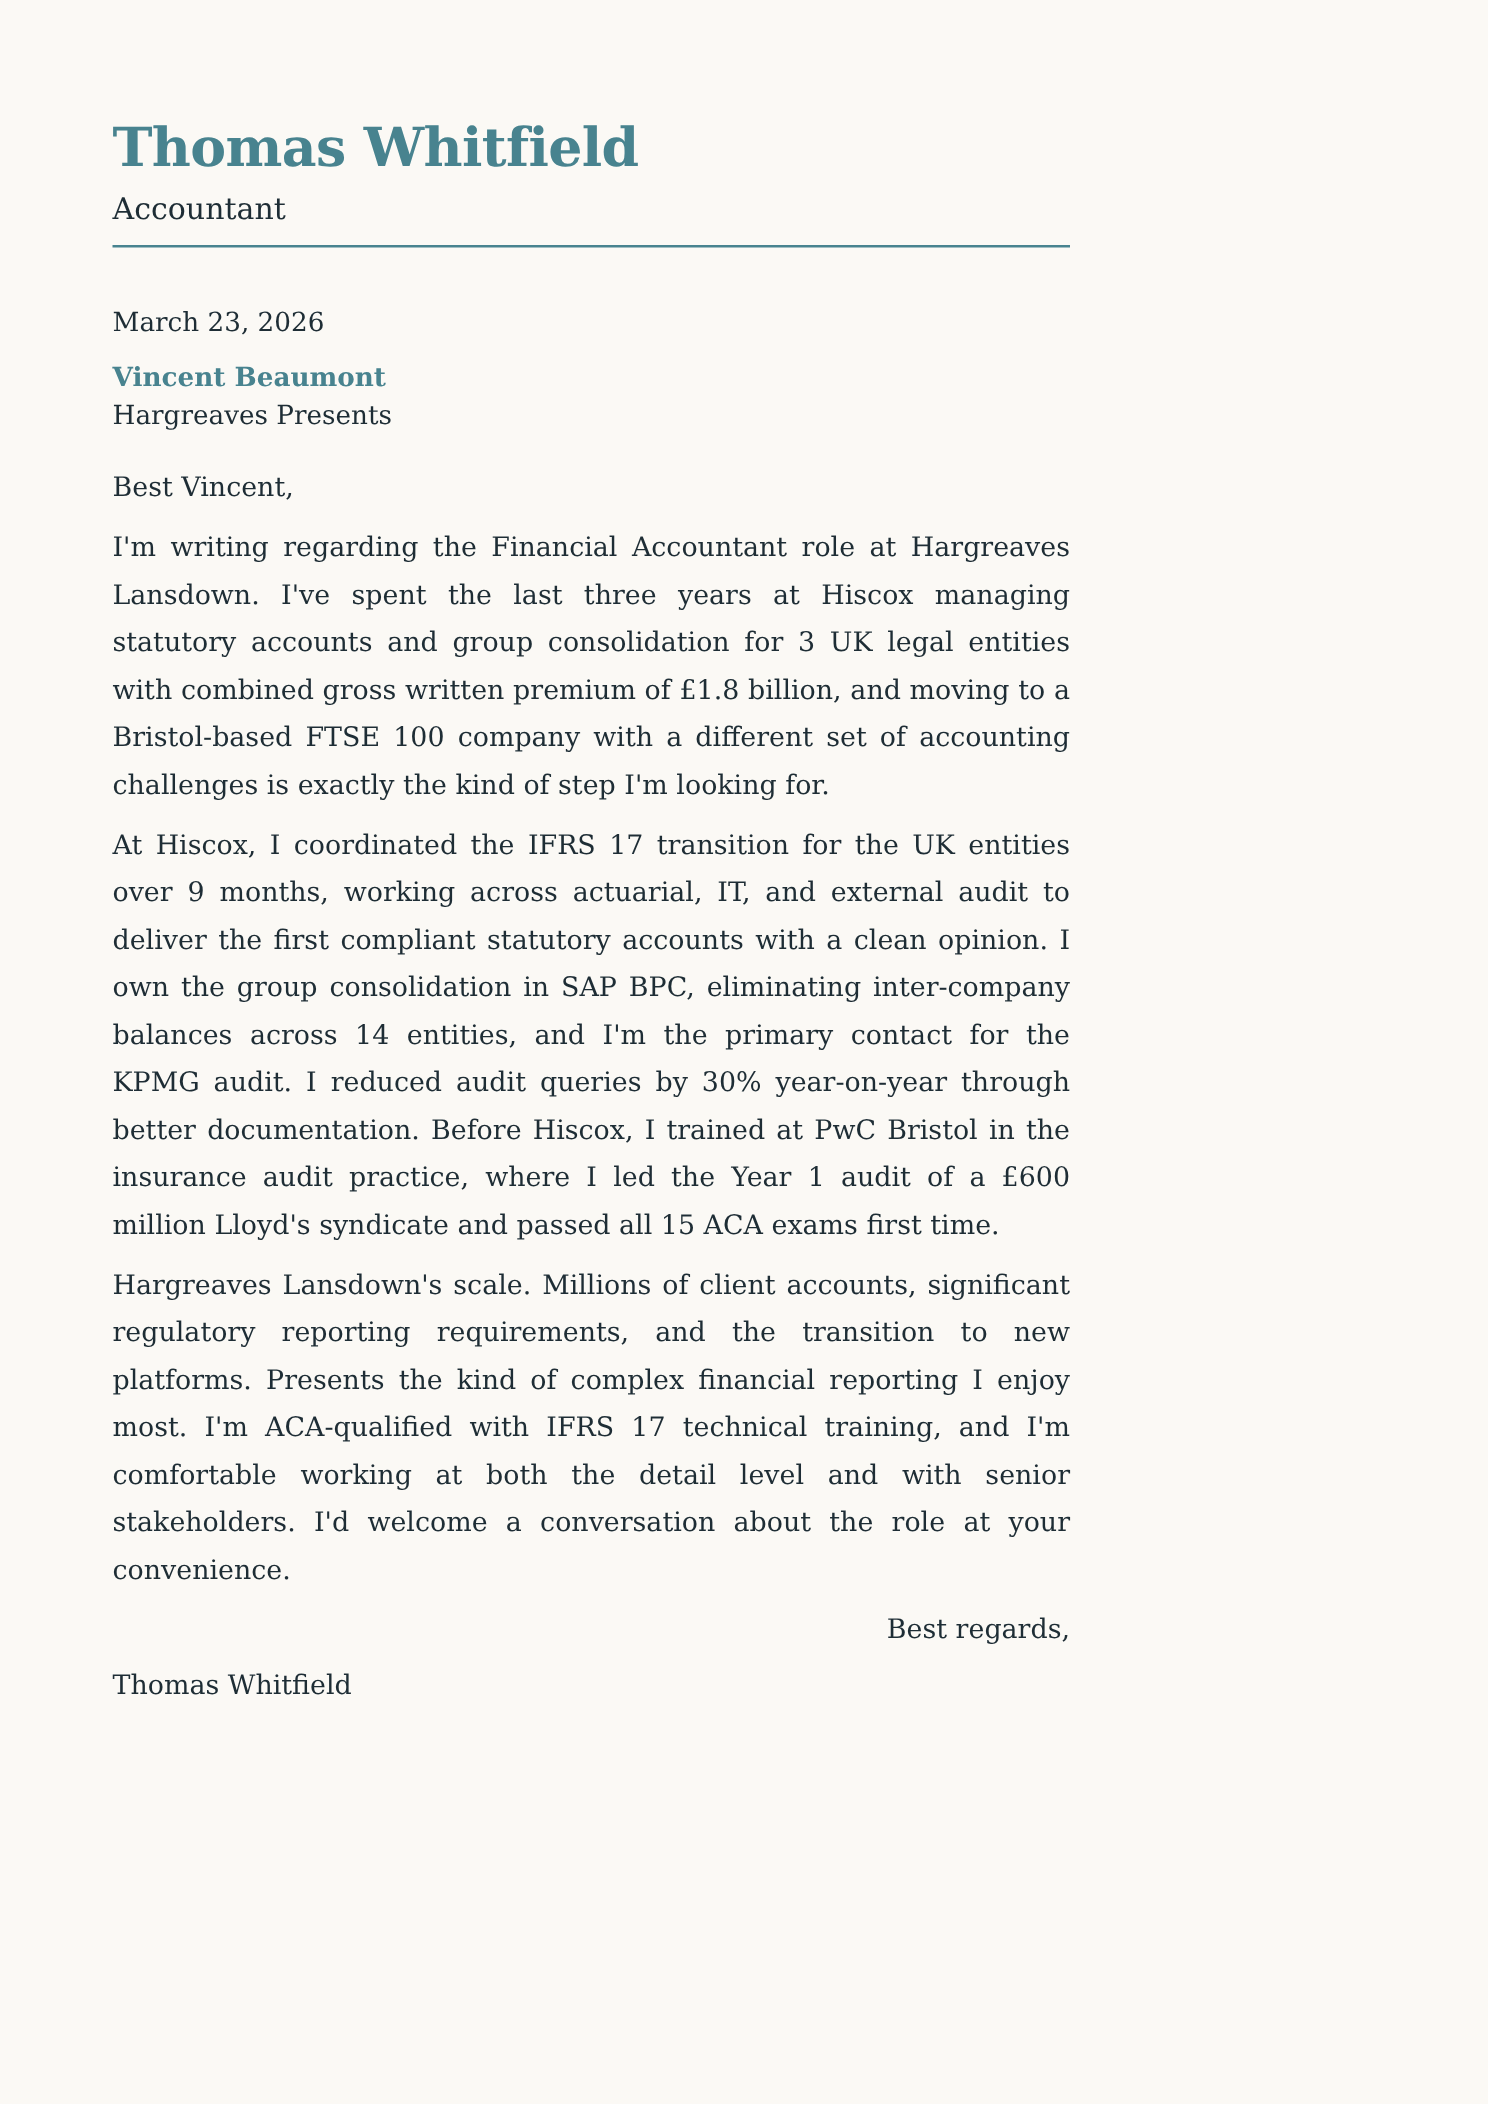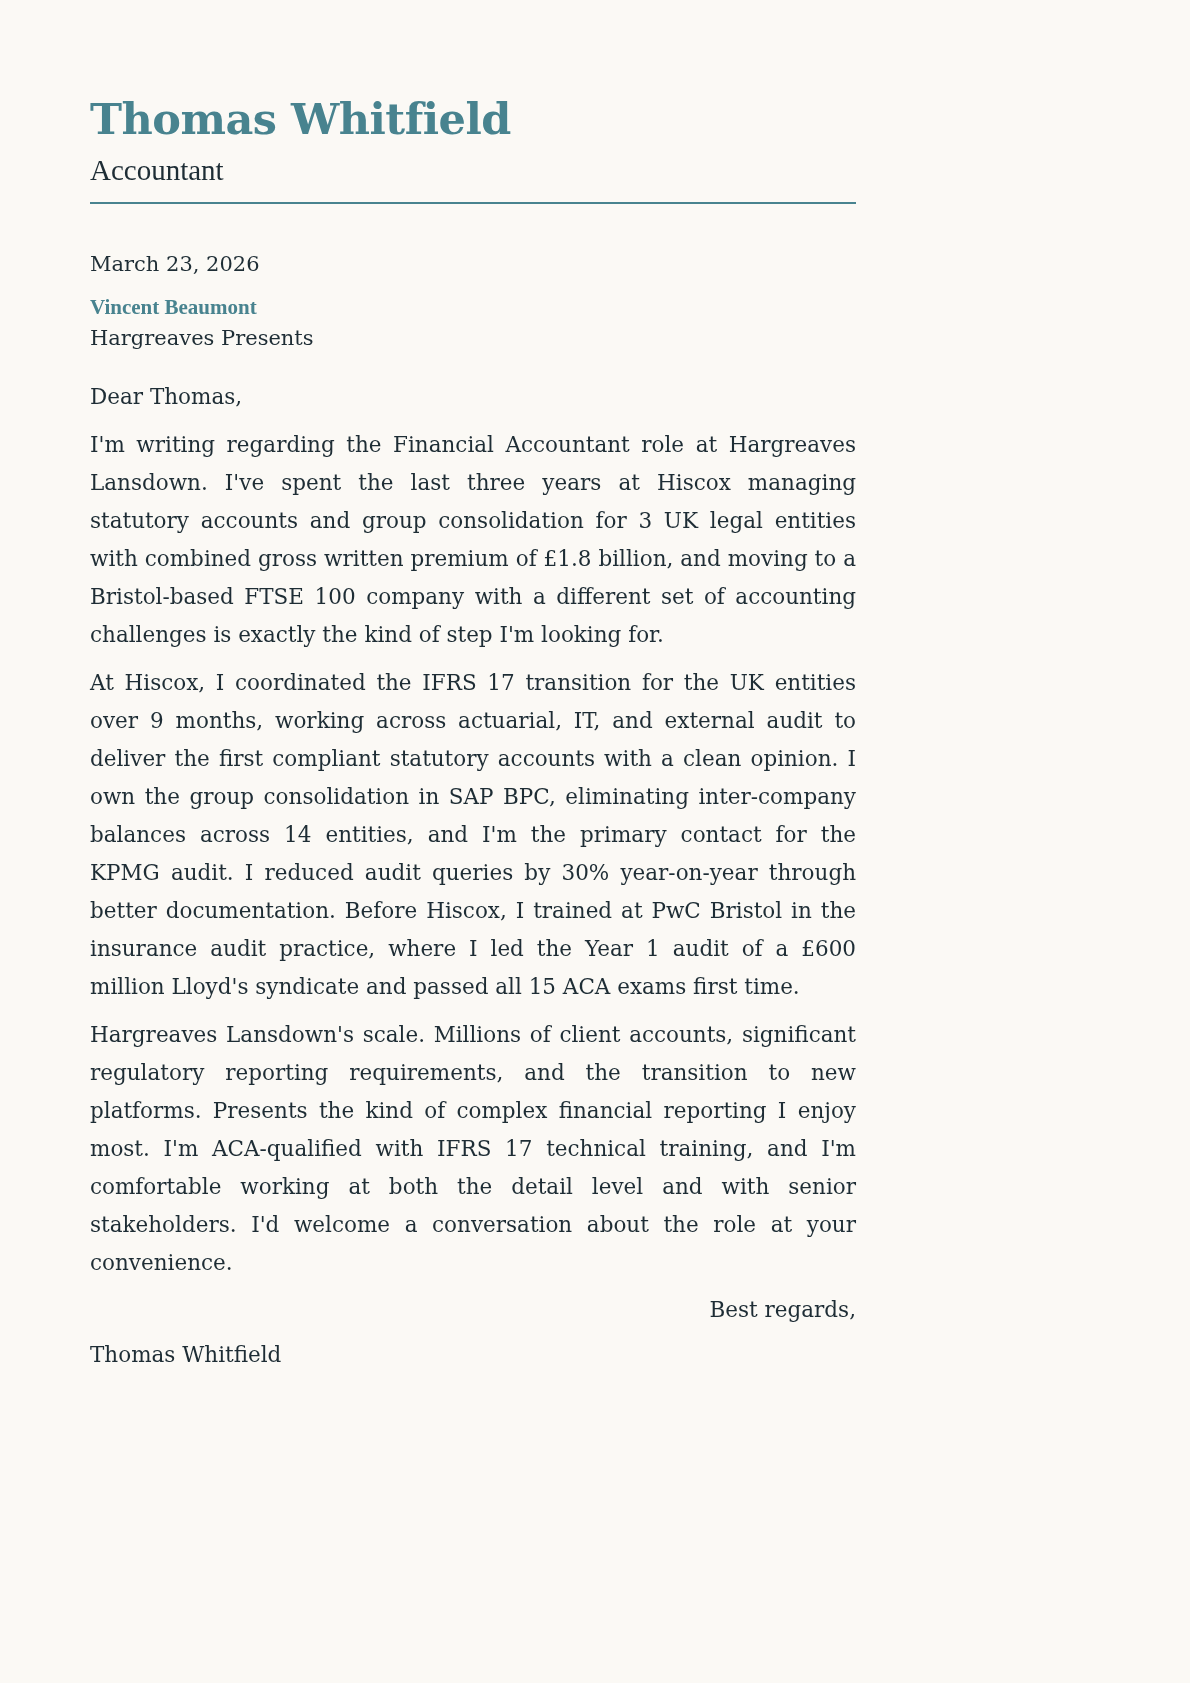--- a/index.html
+++ b/index.html
@@ -28,24 +28,23 @@
   .sender-name {
     font-family: "DejaVu Serif", serif;
     font-weight: 700;
     font-size: 43px;
     line-height: 1.1;
     letter-spacing: -0.5px;
     color: var(--accent);
   }
   .job-title {
     margin-top: 10px;
-    font-size: 29px;
+    font-size: 24px;
     line-height: 1.2;
     color: var(--ink);
-    font-family: Liberation Serif, serif;
   }
   .divider {
     border: none;
     border-top: 2px solid var(--accent);
     margin-top: 14px;
   }
   .contact {
     margin-top: 19px;
     font-size: 19.5px;
     line-height: 28px;
@@ -58,21 +57,20 @@
     line-height: 30px;
   }
   .recipient {
     margin-top: 13px;
     font-size: 21px;
     line-height: 31px;
   }
   .recipient-name {
     font-weight: 700;
     color: var(--accent);
-    font-family: Liberation Serif, serif;
   }
   .salutation {
     margin-top: 24px;
     font-size: 21.5px;
     line-height: 38px;
   }
   .para {
     margin-top: 10px;
     font-size: 21.5px;
     line-height: 38px;
@@ -103,21 +101,21 @@
   </header>
 
   <main>
     <div class="date">March 23, 2026</div>
 
     <div class="recipient">
       <div class="recipient-name">Vincent Beaumont</div>
       <div class="recipient-company">Hargreaves Presents</div>
     </div>
 
-    <p class="salutation">Dear Thomas,</p>
+    <p class="salutation">Best Vincent,</p>
 
     <p class="para">I'm writing regarding the Financial Accountant role at Hargreaves Lansdown. I've spent the last three years at Hiscox managing statutory accounts and group consolidation for 3 UK legal entities with combined gross written premium of £1.8 billion, and moving to a Bristol-based FTSE 100 company with a different set of accounting challenges is exactly the kind of step I'm looking for.</p>
 
     <p class="para">At Hiscox, I coordinated the IFRS 17 transition for the UK entities over 9 months, working across actuarial, IT, and external audit to deliver the first compliant statutory accounts with a clean opinion. I own the group consolidation in SAP BPC, eliminating inter-company balances across 14 entities, and I'm the primary contact for the KPMG audit. I reduced audit queries by 30% year-on-year through better documentation. Before Hiscox, I trained at PwC Bristol in the insurance audit practice, where I led the Year 1 audit of a £600 million Lloyd's syndicate and passed all 15 ACA exams first time.</p>
 
     <p class="para">Hargreaves Lansdown's scale. Millions of client accounts, significant regulatory reporting requirements, and the transition to new platforms. Presents the kind of complex financial reporting I enjoy most. I'm ACA-qualified with IFRS 17 technical training, and I'm comfortable working at both the detail level and with senior stakeholders. I'd welcome a conversation about the role at your convenience.</p>
 
     <p class="closing">Best regards,</p>
 
     <p class="signature">Thomas Whitfield</p>

